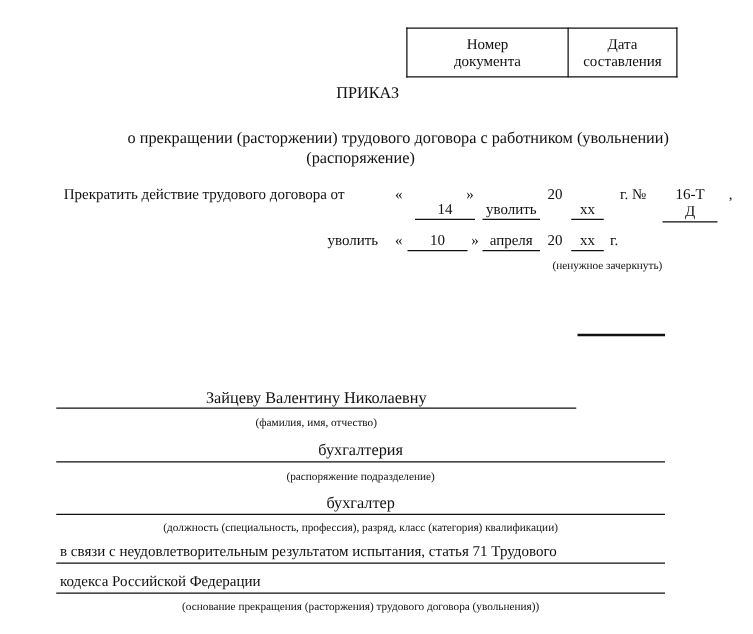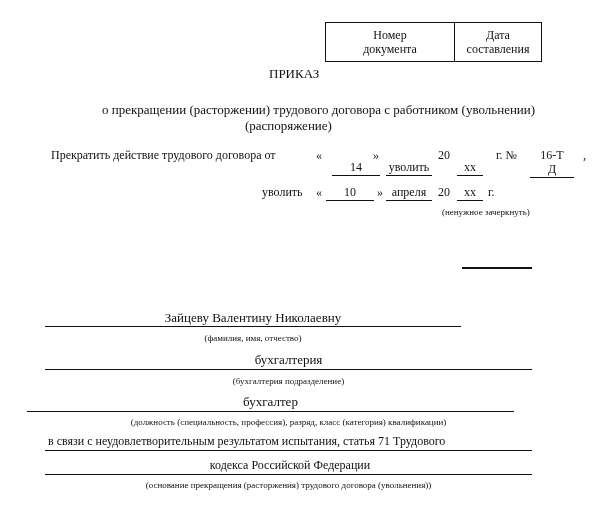--- a/index.html
+++ b/index.html
@@ -60,20 +60,20 @@
 <div class="abs t12" style="left:488px;top:185px;">г.</div>
 <div class="abs small" style="left:442px;top:207px;">(ненужное зачеркнуть)</div>
 
 <div class="tabno">
 </div>
 
 <div class="abs t13 center" style="left:45px;top:310px;width:416px;height:16px;border-bottom:1.5px solid #111;">Зайцеву Валентину Николаевну</div>
 <div class="abs small center" style="left:45px;top:333px;width:416px;">(фамилия, имя, отчество)</div>
 
 <div class="abs t13 center uline" style="left:45px;top:352px;width:487px;height:17px;">бухгалтерия</div>
-<div class="abs small center" style="left:45px;top:376px;width:487px;">(бухгалтерия подразделение)</div>
+<div class="abs small center" style="left:45px;top:376px;width:487px;">(распоряжение подразделение)</div>
 
-<div class="abs t13 center uline" style="left:27px;top:394px;width:487px;height:17px;">бухгалтер</div>
+<div class="abs t13 center uline" style="left:45px;top:394px;width:487px;height:17px;">бухгалтер</div>
 <div class="abs small center" style="left:45px;top:417px;width:487px;">(должность (специальность, профессия), разряд, класс (категория) квалификации)</div>
 
 <div class="abs t12 uline" style="left:45px;top:434px;width:487px;height:17px;padding-left:3px;box-sizing:border-box;">в связи с неудовлетворительным результатом испытания, статья 71 Трудового</div>
-<div class="abs t12 uline" style="left:45px;top:458px;width:487px;height:17px;padding-left:3px;box-sizing:border-box;text-align:center;">кодекса Российской Федерации</div>
+<div class="abs t12 uline" style="left:45px;top:458px;width:487px;height:17px;padding-left:3px;box-sizing:border-box;">кодекса Российской Федерации</div>
 <div class="abs small center" style="left:45px;top:480px;width:487px;">(основание прекращения (расторжения) трудового договора (увольнения))</div>
 
 </body></html>

